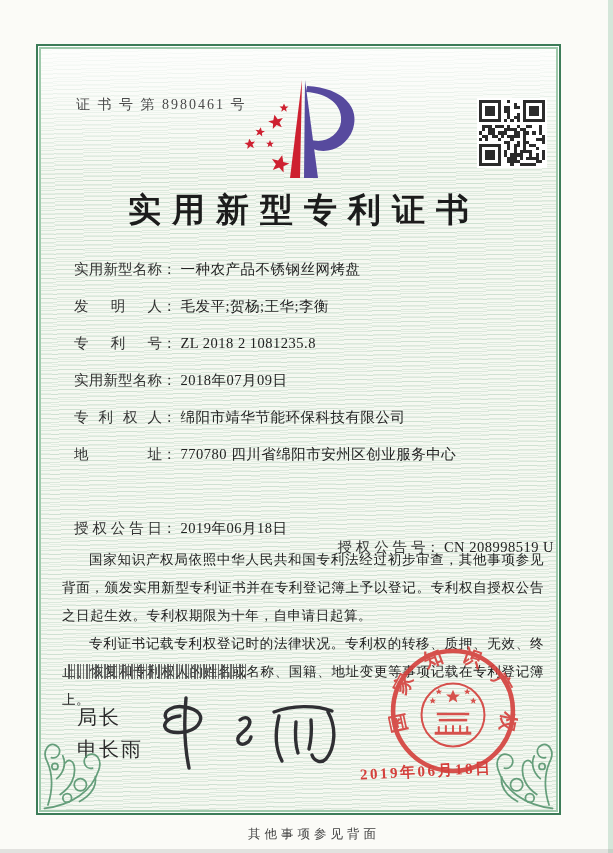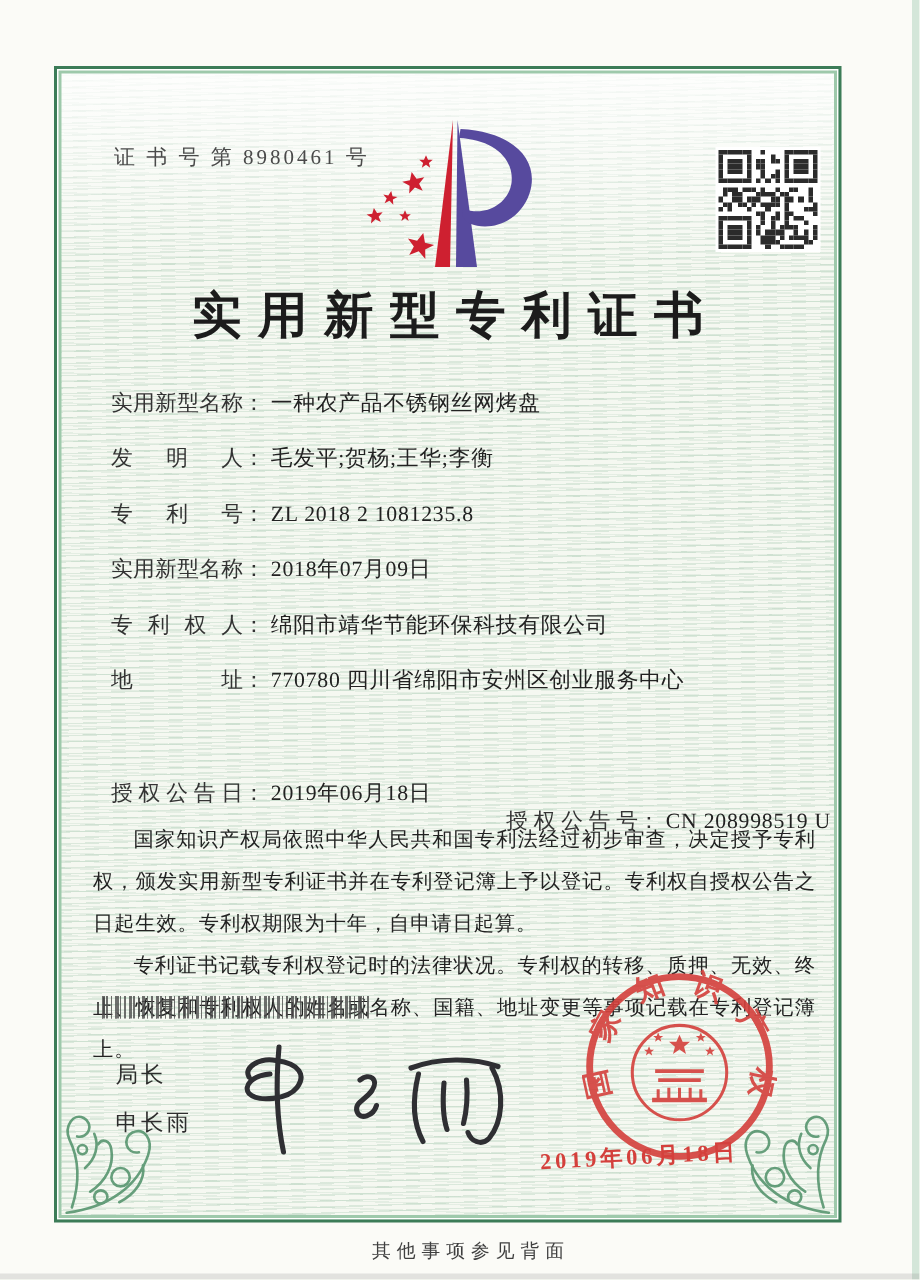--- a/index.html
+++ b/index.html
@@ -45,21 +45,21 @@
   .grant-pair.second{margin-left:62px;justify-content:flex-end;}
   .paras{position:absolute; left:24px; top:500px; width:482px; font-size:13.5px; line-height:28px; color:#222; letter-spacing:.6px;}
   .paras p{text-indent:2em; text-align:justify;}
   .barcode{
     position:absolute; left:30px; top:618px; width:178px; height:15px; opacity:.8;
     background-image:
       repeating-linear-gradient(90deg,#4d4d4d 0 1px, transparent 1px 3px),
       repeating-linear-gradient(90deg,#4d4d4d 0 2px, transparent 2px 9px),
       repeating-linear-gradient(90deg,#666 0 1px, transparent 1px 6px);
   }
-  .director{position:absolute; left:39px; top:655px; font-size:15px; line-height:32px; color:#2d2d2d; letter-spacing:2px;}
+  .director{position:absolute; left:39px; top:655px; font-size:20px; line-height:32px; color:#2d2d2d; letter-spacing:2px;}
   .signature{position:absolute; left:108px; top:640px; width:210px; height:95px;}
   .seal{position:absolute; left:350px; top:600px; width:130px; height:130px; opacity:.9;}
   .seal-date{
     position:absolute; left:322px; top:716px; font-size:15px; font-weight:bold;
     color:var(--seal-red); letter-spacing:2.5px; transform:rotate(-3deg);
   }
   .page-no{position:absolute; left:0; top:752px; width:100%; text-align:center; font-size:12.5px; letter-spacing:2px; color:#333;}
   .back-note{position:absolute; left:0; top:826px; width:100%; text-align:center; font-size:12.5px; letter-spacing:4px; color:#3f3f3f;padding-left:15px;}
   .ornament{position:absolute; bottom:1px; width:88px; height:114px; opacity:.85;}
   .ornament.left{left:1px;}
@@ -581,21 +581,21 @@
       <span class="field-value">2019年06月18日</span>
     </div>
     <div class="grant-pair second">
       <span class="field-label">授权公告号</span>
         <span class="field-colon">：</span>
       <span class="field-value">CN 208998519 U</span>
     </div>
   </div>
 
   <div class="paras">
-  <p>国家知识产权局依照中华人民共和国专利法经过初步审查，决定授予专利权，颁发实用新型专利证书并在专利登记簿上予以登记。专利权自授权公告之日起生效。专利权期限为十年，自申请日起算。</p>
+  <p>国家知识产权局依照中华人民共和国专利法经过初步审查，其他事项参见背面，颁发实用新型专利证书并在专利登记簿上予以登记。专利权自授权公告之日起生效。专利权期限为十年，自申请日起算。</p>
 
   <p>专利证书记载专利权登记时的法律状况。专利权的转移、质押、无效、终止、恢复和专利权人的姓名或名称、国籍、地址变更等事项记载在专利登记簿上。</p>
 </div>
 
   <div class="barcode"></div>
 
   <div class="director">
     <div>局长</div>
     <div>申长雨</div>
   </div>

